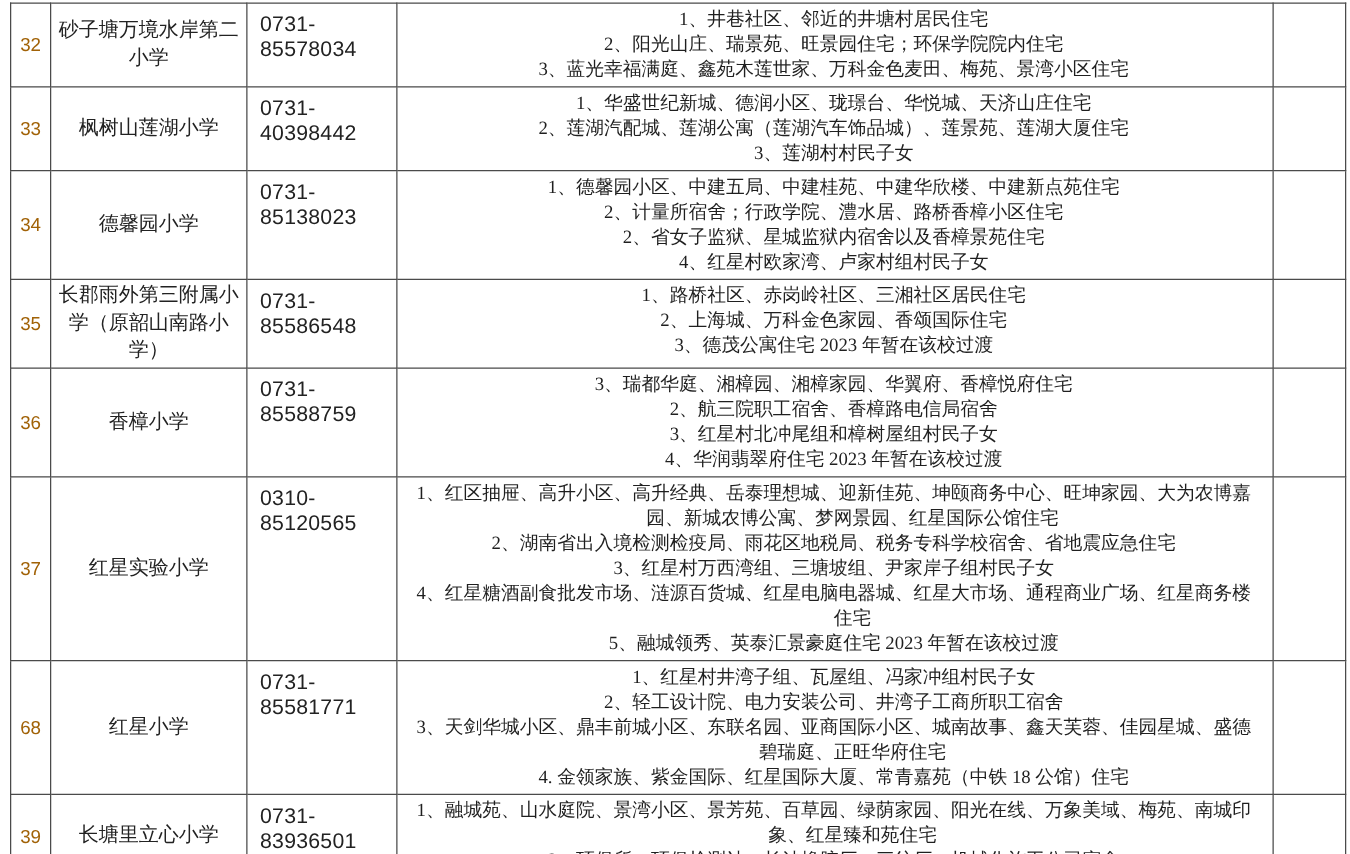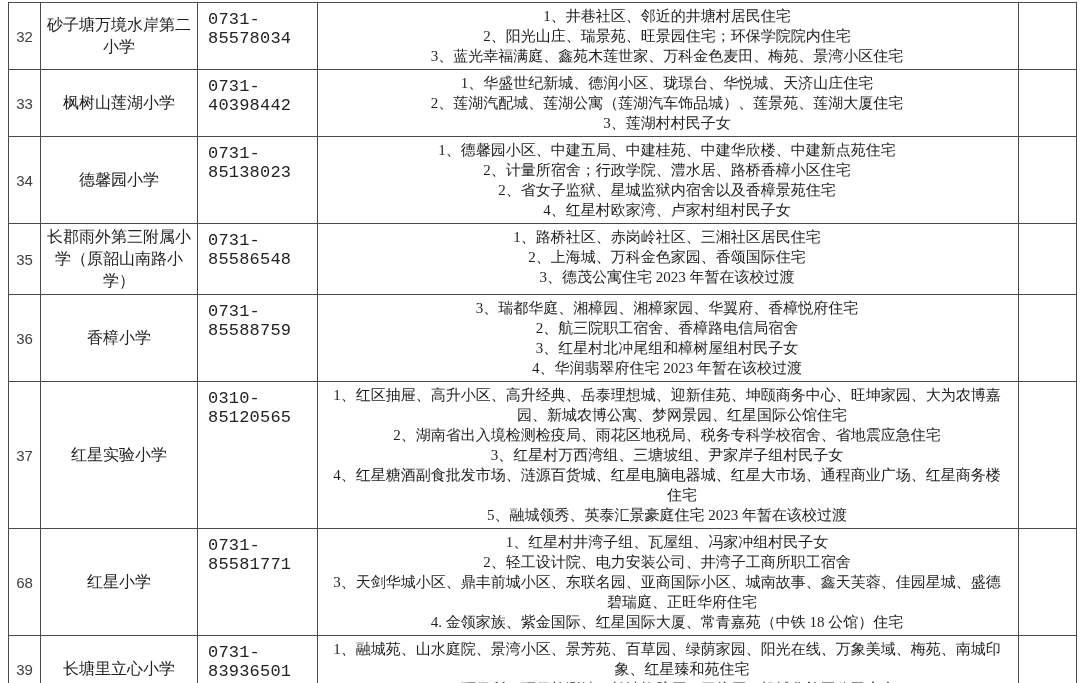--- a/index.html
+++ b/index.html
@@ -1,23 +1,23 @@
 <!DOCTYPE html>
 <html lang="zh"><head>
 <meta charset="utf-8">
 <style>
   html,body{margin:0;padding:0;background:#ffffff;}
   body{width:1080px;height:683px;overflow:hidden;font-family:"Liberation Serif",serif;color:#1f1f1f;}
   .sheet{position:absolute;left:8px;top:2px;width:1068px;}
   table{border-collapse:collapse;table-layout:fixed;width:1068px;}
   td{border:1px solid #4a4a4a;vertical-align:middle;overflow:hidden;}
   tr:last-child td{border-bottom:2px solid #1c1c1c;}
-  td.c-no{text-align:center;font-family:"Liberation Sans",sans-serif;font-size:15px;color:#404040;}
+  td.c-no{text-align:center;font-family:"Liberation Sans",sans-serif;font-size:15px;color:#a16207;}
   td.c-school{text-align:center;font-size:16px;line-height:22px;padding:2px 6px;color:#222;margin-top:19px;}
-  td.c-phone{vertical-align:top;padding:7px 4px 0 10px;font-family:Liberation Mono, monospace;font-size:17px;letter-spacing:.2px;color:#222;}
+  td.c-phone{vertical-align:top;padding:7px 4px 0 10px;font-family:Liberation Sans, sans-serif;font-size:17px;letter-spacing:.2px;color:#222;}
   td.c-items{vertical-align:top;padding:3px 10px 3px 8px;font-size:15px;line-height:20px;color:#1f1f1f;text-align:center;}
   td.c-items .item{padding-left:2em;text-indent:-2em;}
   td.c-empty{background:#ffffff;}
 </style>
 </head>
 <body>
 
 <div class="sheet">
   <table>
     <colgroup>

